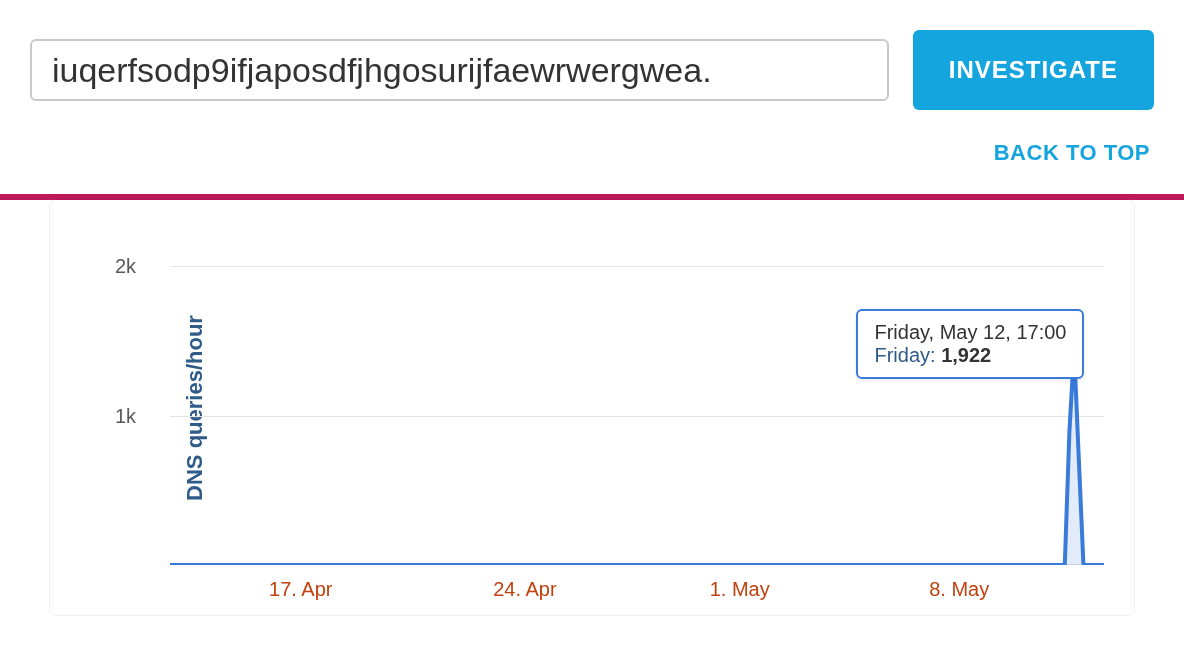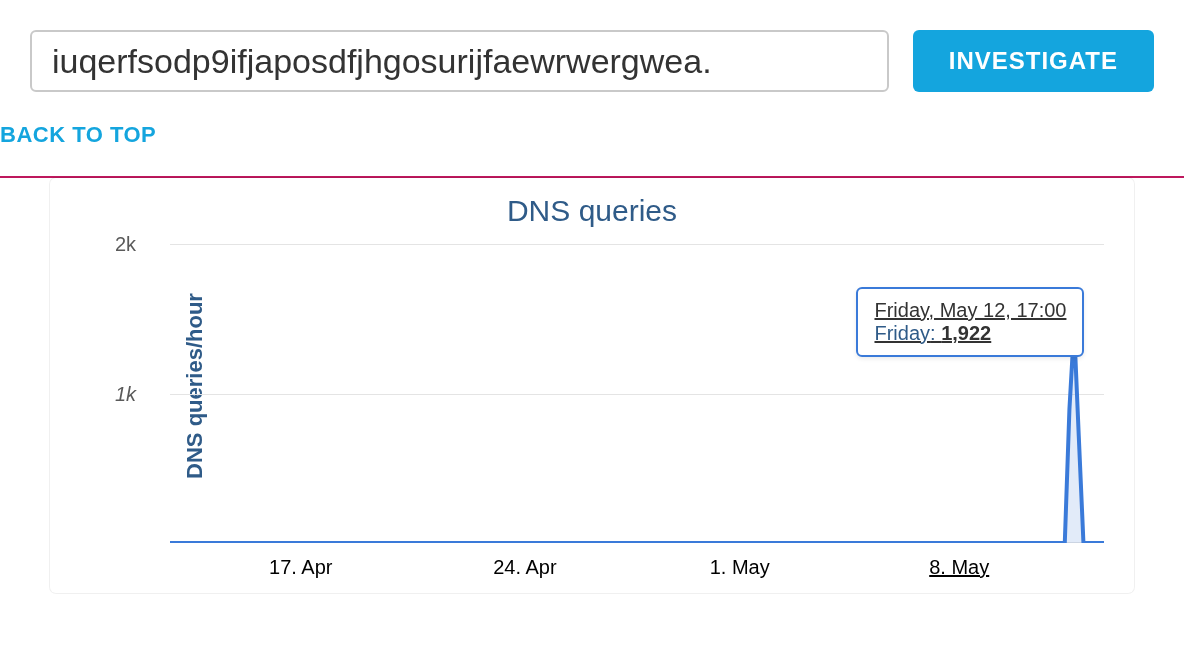--- a/index.html
+++ b/index.html
@@ -23,41 +23,41 @@
       border-radius: 6px;
       padding: 9px 20px;
       font-size: 34px;
       color: #333;
       outline: none;
       overflow: hidden;
       text-overflow: clip;
       white-space: nowrap;
     }
     .investigate-btn {
-      height: 62px;
+      height: 80px;
       padding: 0 36px;
       background: #14a5de;
       color: #fff;
       border: none;
       border-radius: 6px;
       font-size: 24px;
       font-weight: 700;
       letter-spacing: 1px;
       cursor: pointer;
     }
     .back-to-top {
       display: block;
-      text-align: left;
+      text-align: right;
       padding: 18px 34px 28px 0;
       color: #14a5de;
       font-size: 22px;
       font-weight: 700;
       letter-spacing: 0.5px;
       cursor: pointer;
-      border-bottom: 2px solid #be185d;
+      border-bottom: 6px solid #be185d;
     }
     .chart-card {
       margin: 0 50px 0 50px;
       background: #fff;
       border-radius: 6px;
       box-shadow: 0 0 0 1px rgba(0,0,0,0.06);
       padding-top: 10px;
       position: relative;
       height: 415px;
     }
@@ -96,21 +96,21 @@
       left: -55px;
       width: 50px;
       text-align: left;
       color: #5a5a5a;
       font-size: 20px;
       transform: translateY(-50%);
     }
     .x-tick {
       position: absolute;
       bottom: -36px;
-      color: #000000;
+      color: #c2410c;
       font-size: 20px;
       transform: translateX(-50%);
       white-space: nowrap;
     }
     .baseline {
       position: absolute;
       left: 0; right: 0; bottom: 0;
       border-top: 1px solid #e4e4e4;
     }
     .spike-svg {
@@ -144,43 +144,42 @@
 <body>
 
 <div class="top-bar">
   <input type="text" class="search-input" value="iuqerfsodp9ifjaposdfjhgosurijfaewrwergwea." style="">
   <button class="investigate-btn">INVESTIGATE</button>
 </div>
 
 <a class="back-to-top">BACK TO TOP</a>
 
 <div class="chart-card">
-  <div class="chart-title">DNS queries</div>
   <div class="y-axis-title">DNS queries/hour</div>
 
   <div class="plot-area">
 
     <div class="gridline" style="top:2%;"></div>
     <span class="y-tick" style="top:2%;">2k</span>
     <div class="gridline" style="top:51%;"></div>
-    <span class="y-tick" style="top:51%;font-style:italic;">1k</span>
+    <span class="y-tick" style="top:51%;">1k</span>
     <div class="baseline"></div>
 
     <span class="x-tick" style="left:14%;">17. Apr</span>
     <span class="x-tick" style="left:38%;">24. Apr</span>
     <span class="x-tick" style="left:61%;margin-top:36px;">1. May</span>
-    <span class="x-tick" style="left:84.5%;text-decoration:underline;">8. May</span>
+    <span class="x-tick" style="left:84.5%;">8. May</span>
 
     <svg class="spike-svg" viewBox="0 0 1000 1000" preserveAspectRatio="none">
       <polyline points="0,1000 955,1000 958,1000 963,560 968,293 973,650 978,1000 1000,1000" fill="rgba(58,122,217,0.15)" stroke="none"></polyline>
       <polyline points="0,1000 955,1000 958,1000 963,560 968,293 973,650 978,1000 1000,1000" fill="none" stroke="#3a7ad9" stroke-width="4" vector-effect="non-scaling-stroke"></polyline>
     </svg>
 
     <div class="point-marker" style="left:96.8%; top:29.3%;"></div>
 
-    <div class="tooltip" style="left:73.5%; top:16%;text-decoration:underline;">
+    <div class="tooltip" style="left:73.5%; top:16%;">
       <div>Friday, May 12, 17:00</div>
       <div>
         <span class="q-label">Friday</span><span class="q-label">: </span><span class="q-val">1,922</span>
       </div>
     </div>
   </div>
 </div>
 
 </body></html>

